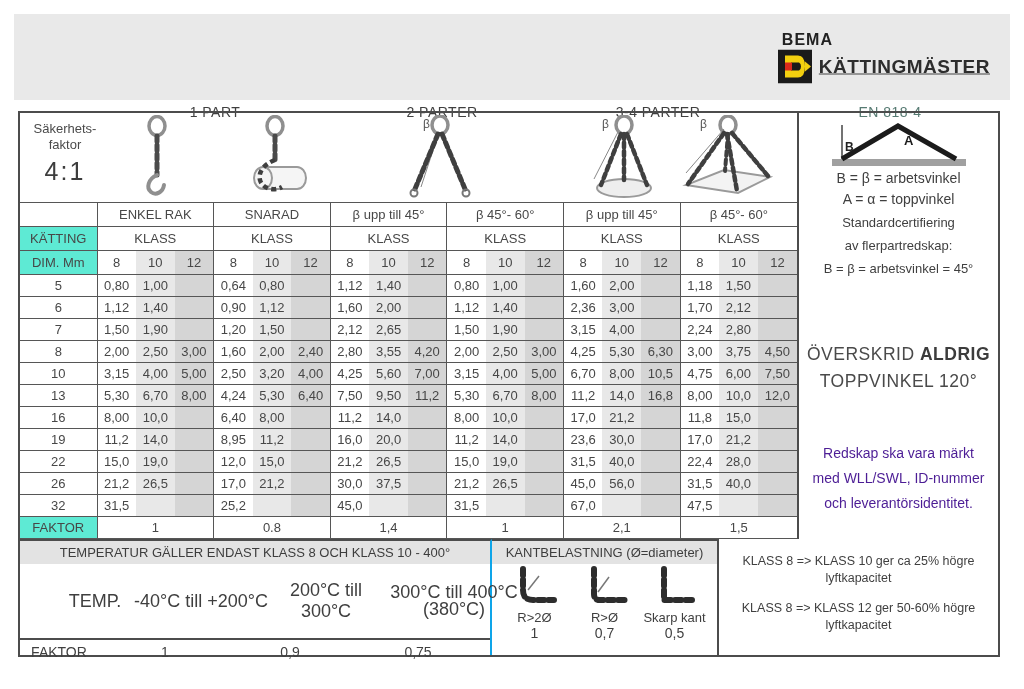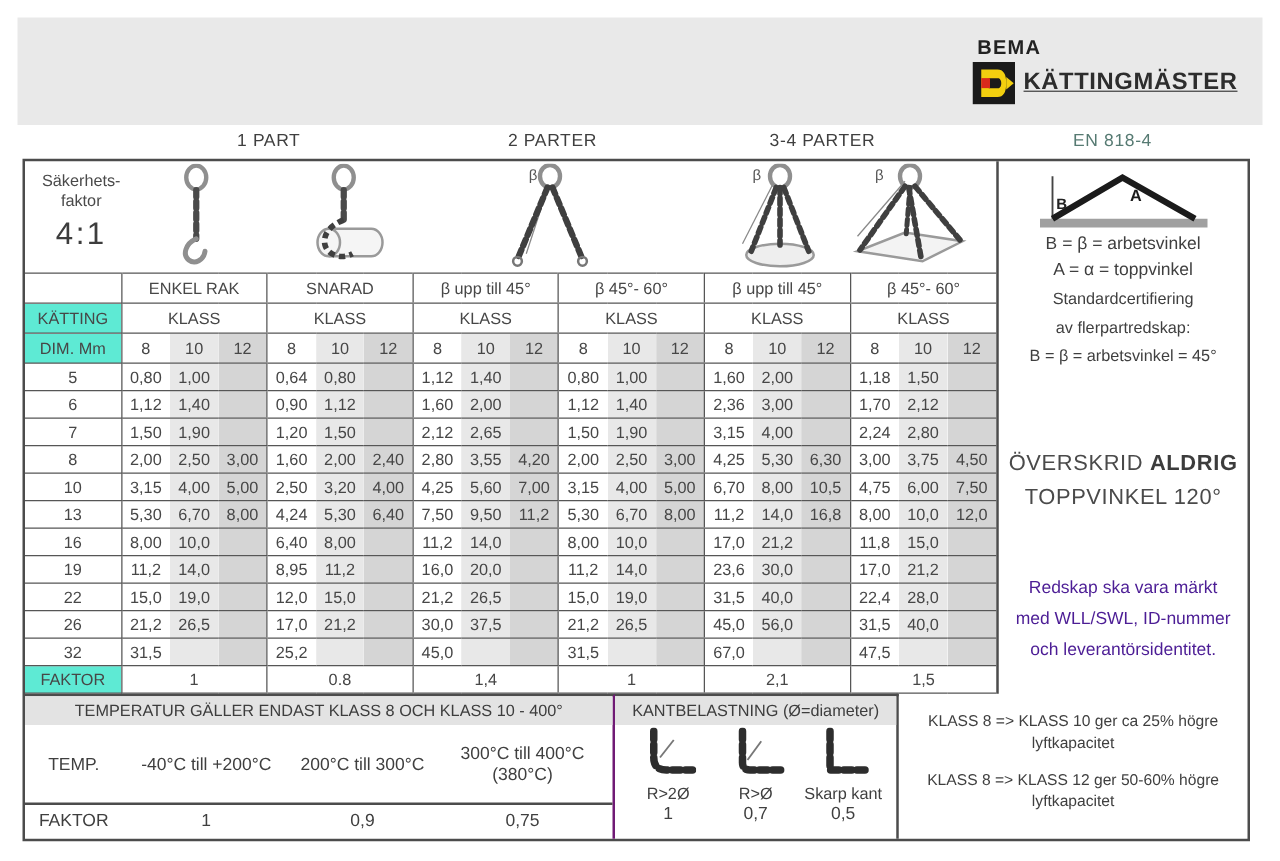--- a/index.html
+++ b/index.html
@@ -9,21 +9,21 @@
   .title { position:absolute; left:108px; top:50%; transform:translateY(-50%); font-size:23px; letter-spacing:1.5px; color:#3b3b3b; }
   .logo { position:absolute; right:20px; top:50%; transform:translateY(-50%); }
   .logo .brand { font-size:16px; font-weight:bold; color:#222; letter-spacing:1px; margin-left:4px; margin-bottom:1px; }
   .logo-line { display:flex; align-items:center;text-decoration:underline; }
   .logo-name { font-size:19px; font-weight:bold; color:#2d2d2d; letter-spacing:0.5px; margin-left:7px; }
 
   .part-label { position:absolute; top:104px; width:140px; text-align:center; font-size:14px; color:#3f3f3f; letter-spacing:0.5px; }
   .pl1 { left:145px; } .pl2 { left:372px; } .pl34 { left:588px; }
   .pl-en { left:820px; color:#567a72; }
 
-  .mainbox { position:absolute; left:18px; top:127px; width:982px; height:546px; border:2px solid #4c4c4c; }
+  .mainbox { position:absolute; left:18px; top:111px; width:982px; height:546px; border:2px solid #4c4c4c; }
 
   .picrow { position:absolute; left:0; top:0; width:777px; height:89px; }
   .safety { position:absolute; left:4px; top:8px; width:82px; text-align:center; color:#4a4a4a; }
   .safety .s-small { font-size:13px; line-height:16px; }
   .safety .s-big { font-size:25px; letter-spacing:2px; margin-top:4px; color:#3d3d3d; }
   .sling { position:absolute; top:2px; }
 
   .lt { border-collapse:collapse; table-layout:fixed; width:777px; position:absolute; left:0; top:89px; border-top:1px solid #565656; }
   .lt th, .lt td { border-bottom:1px solid #565656; font-weight:normal; text-align:center; padding:0; white-space:nowrap; overflow:hidden; font-size:13px; color:#474747; }
   .lt thead tr { height:24px; }
@@ -36,23 +36,23 @@
   .fval { background:#fff; }
 
   .rpanel { position:absolute; left:777px; top:0; width:201px; height:426px; border-left:2px solid #4c4c4c; }
   .tri-wrap { position:absolute; top:8px; width:100%; text-align:center; }
   .legend { position:absolute; top:55px; width:100%; text-align:center; font-size:14px; line-height:21px; color:#3f3f3f; }
   .cert { position:absolute; top:98px; width:100%; text-align:center; font-size:13px; line-height:23px; color:#3f3f3f; }
   .warn { position:absolute; top:228px; width:100%; text-align:center; font-size:17.5px; line-height:27px; color:#4a4a4a; letter-spacing:0.5px; }
   .warn b { font-weight:bold; color:#3c3c3c;text-align:center; }
   .marking { position:absolute; top:328px; width:100%; text-align:center; font-size:14px; line-height:25px; color:#4c1d95; }
 
-  .tempbox { position:absolute; left:0; top:426px; width:472px; height:116px; border-top:2px solid #4c4c4c; border-right:2px solid #701a75; }
+  .tempbox { position:absolute; left:0; top:426px; width:472px; height:116px; border-top:2px solid #4c4c4c; border-right:2px solid #0ea5e9; }
   .boxtitle { height:23px; line-height:23px; background:#e3e3e3; text-align:center; font-size:13px; color:#3d3d3d; }
-  .temp-grid { display:grid; grid-template-columns:78px 134px 116px 140px; align-items:center; height:62px; font-size:14px; text-align:center; color:#3f3f3f; }
+  .temp-grid { display:grid; grid-template-columns:78px 134px 116px 140px; align-items:center; height:74px; font-size:18px; text-align:center; color:#3f3f3f;padding-left:36px; }
   .temp-grid .two-line { line-height:17px; }
   .temp-fak { display:grid; grid-template-columns:78px 134px 116px 140px; height:26px; line-height:25px; border-top:2px solid #4c4c4c; font-size:14px; text-align:center; color:#3f3f3f; }
 
   .kantbox { position:absolute; left:472px; top:426px; width:227px; height:116px; border-top:2px solid #4c4c4c; border-right:2px solid #4c4c4c; }
   .kitems { display:flex; justify-content:space-between; padding:2px 8px 0 8px; }
   .kitem { width:33%; text-align:center; }
   .kitem .klabel { font-size:13px; color:#3f3f3f; line-height:15px; }
   .kitem .kvalue { font-size:14px; color:#3f3f3f; line-height:17px; }
 
   .notes { position:absolute; left:699px; top:426px; width:279px; height:116px; padding-top:14px; }

